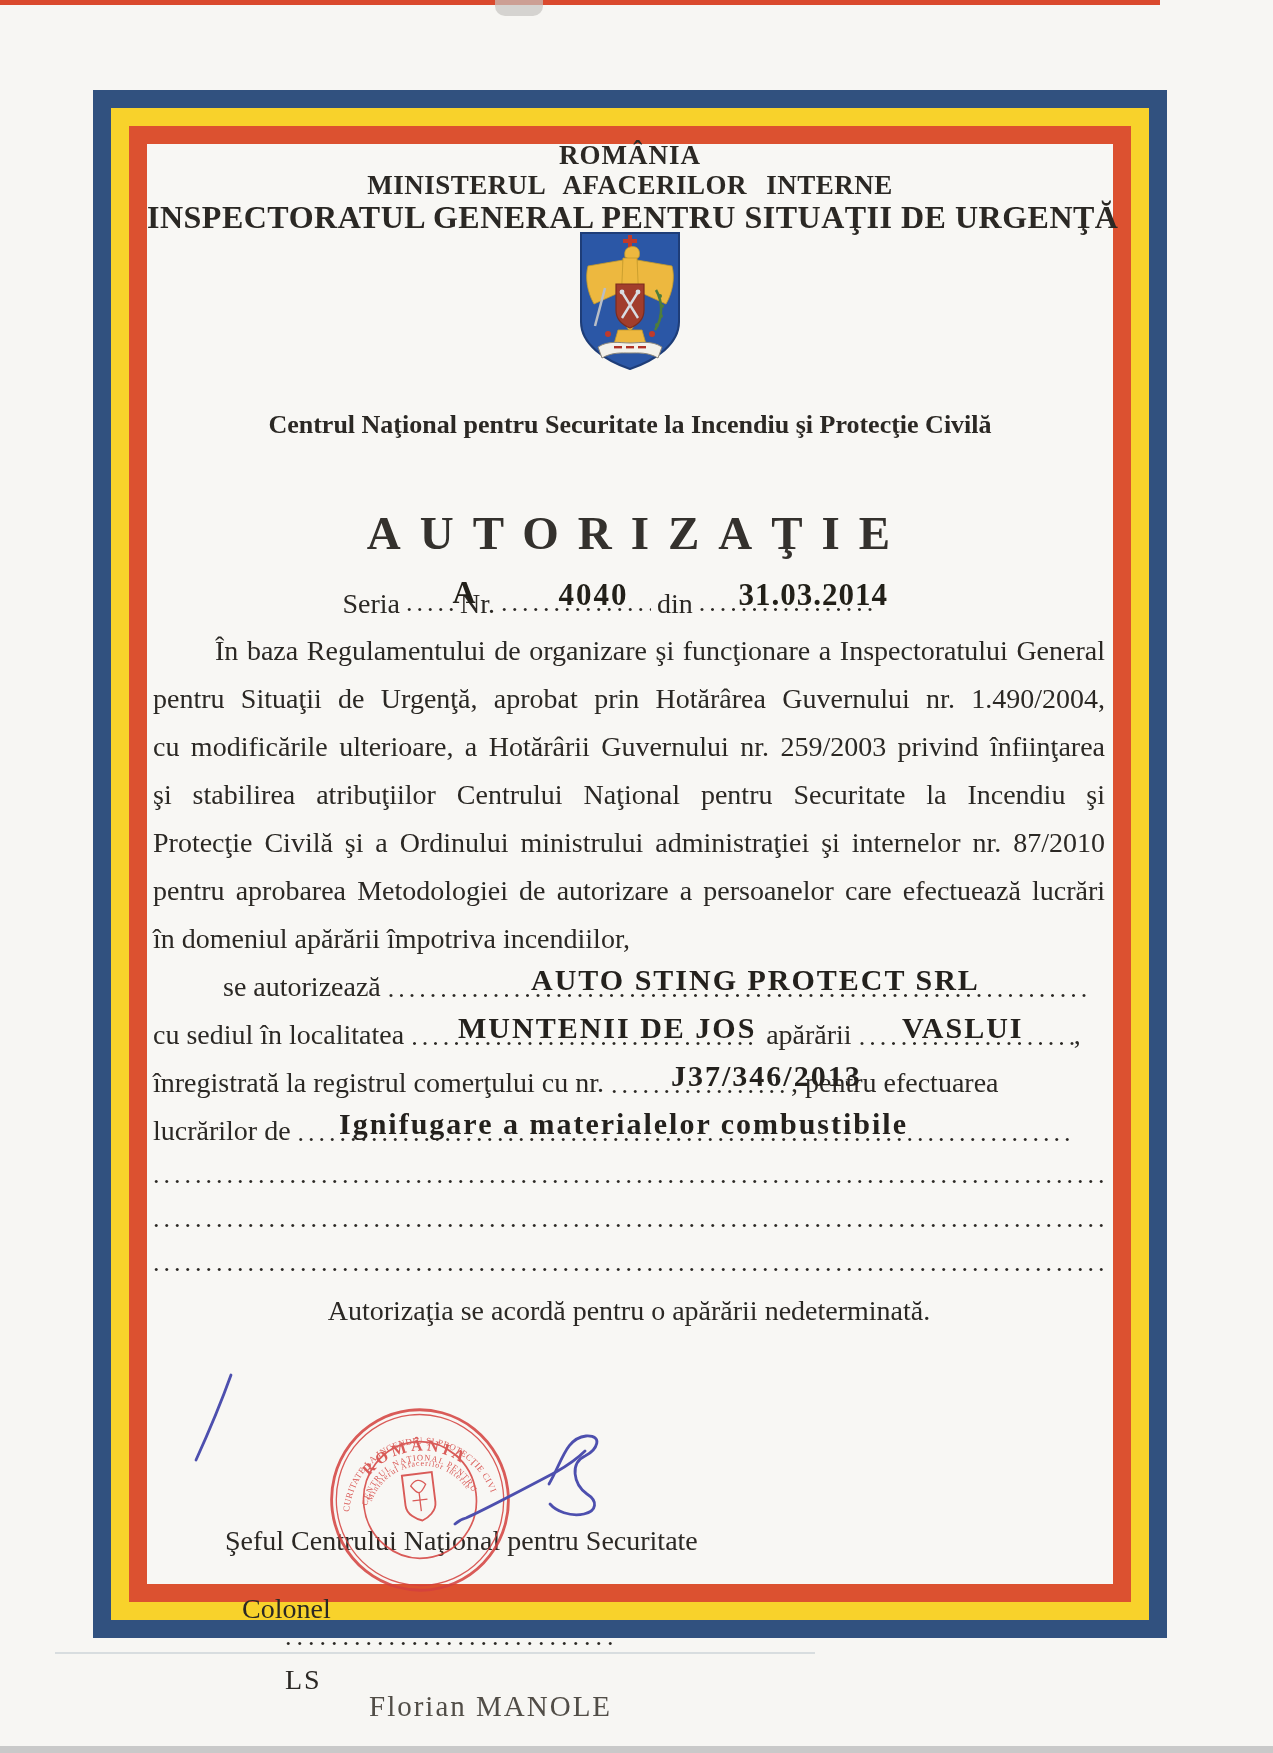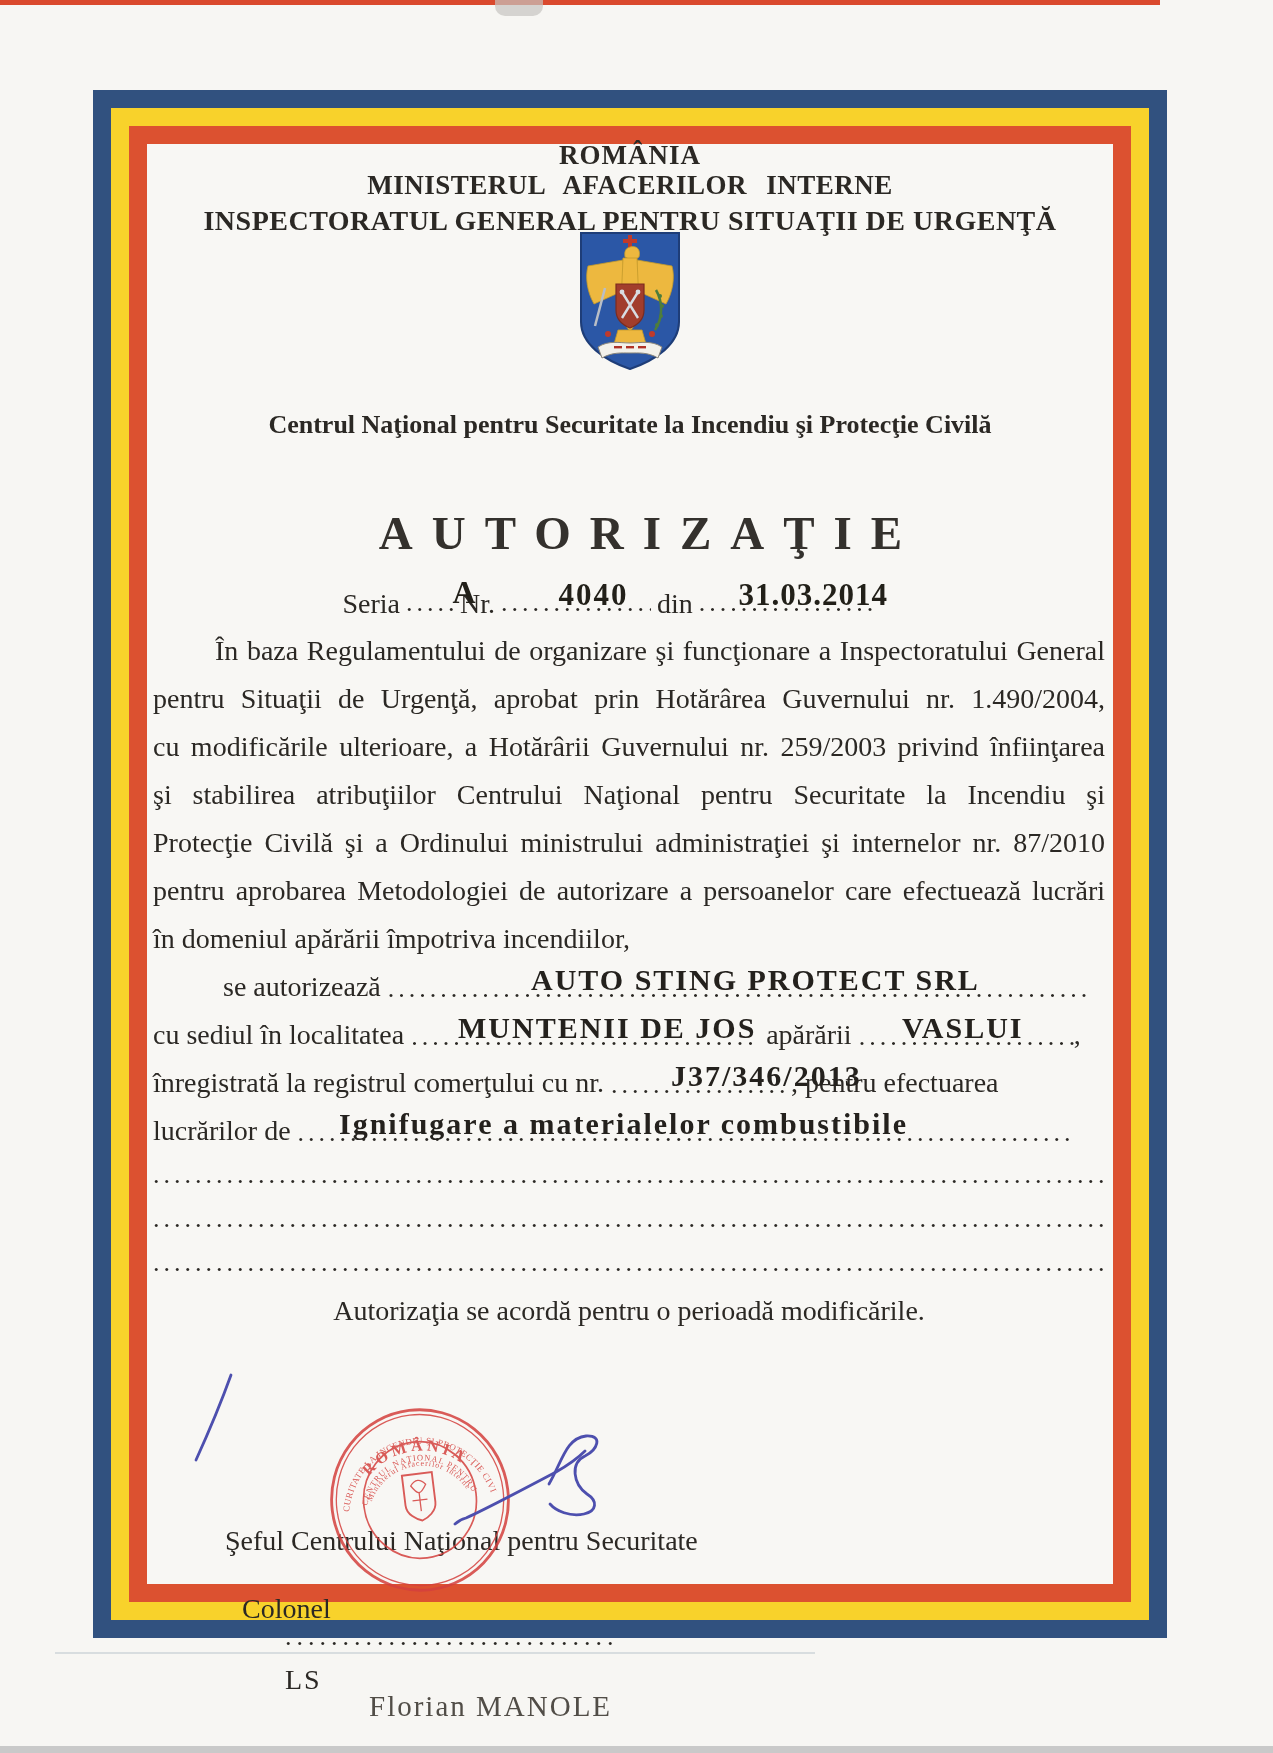--- a/index.html
+++ b/index.html
@@ -27,24 +27,24 @@
   
   .frame-blue{position:absolute;left:93px;top:90px;width:1074px;height:1548px;background:var(--blue);}
   .frame-yellow{position:absolute;left:18px;top:18px;right:18px;bottom:18px;background:var(--yellow);}
   .frame-red{position:absolute;left:18px;top:18px;right:18px;bottom:18px;background:var(--red);}
   .frame-paper{position:absolute;left:18px;top:18px;right:18px;bottom:18px;background:#f8f7f4;}
   
   .content{position:absolute;left:147px;top:144px;width:966px;height:1440px;}
   .cline{position:absolute;left:0;width:966px;text-align:center;white-space:nowrap;}
   .h-country{top:-4px;font-size:27px;font-weight:bold;letter-spacing:1px;}
   .h-ministry{top:26px;font-size:27px;font-weight:bold;word-spacing:12px;letter-spacing:.5px;}
-  .h-insp{top:61px;font-size:28px;font-weight:bold;letter-spacing:.5px;}
+  .h-insp{top:55px;font-size:32px;font-weight:bold;letter-spacing:.5px;}
   .emblem{position:absolute;left:431px;top:86px;width:104px;height:142px;}
   .h-center{top:266px;font-size:26px;font-weight:bold;}
-  .doc-title{top:362px;font-size:47px;font-weight:bold;letter-spacing:19px;padding-left:20px;color:#34312d;}
+  .doc-title{top:362px;font-size:47px;font-weight:bold;letter-spacing:19px;padding-left:8px;color:#34312d;}
   
   .serial{position:absolute;left:0;top:444px;width:966px;font-size:28px;}
   .serial-inner{position:relative;margin:0 auto;width:575px;white-space:nowrap;}
   .serial-inner .gap{display:inline-block;}
   .sv{position:absolute;font-weight:bold;white-space:nowrap;color:#222019;}
   .sv-a{left:110px;top:-14px;font-size:32px;}
   .sv-nr{left:216px;top:-11px;font-size:31px;letter-spacing:2px;}
   .sv-date{left:396px;top:-11px;font-size:31px;letter-spacing:1px;}
   
   .tl{position:absolute;left:6px;width:952px;font-size:28px;line-height:34px;color:var(--ink);}
@@ -169,21 +169,21 @@
     <div class="tl nowrap" style="top:970px;">
       <span>lucrărilor de</span>
       <span class="dots w775">...........................................................................................................................................................................</span>
       <span class="typed" style="left:186px;">Ignifugare a materialelor combustibile</span>
     </div>
 
     <div class="tl dotrow" style="top:1014px;">...........................................................................................................................................................................</div>
     <div class="tl dotrow" style="top:1058px;">...........................................................................................................................................................................</div>
     <div class="tl dotrow" style="top:1102px;">...........................................................................................................................................................................</div>
 
-    <div class="tl note" style="top:1150px;">Autorizaţia se acordă pentru o perioadă modificările.</div>
+    <div class="tl note" style="top:1150px;">Autorizaţia se acordă pentru o apărării nedeterminată.</div>
 
     <div class="sig sig-l1">Şeful Centrului Naţional pentru Securitate</div>
     <div class="sig sig-rank">Colonel</div>
     <div class="sig sig-dots">...........................................................................................................................................................................</div>
     <div class="sig sig-ls">LS</div>
     <div class="sig sig-name">Florian MANOLE</div>
   </div>
 
   <div class="stamp">
     <svg width="188" height="192" viewBox="0 0 200 200" xmlns="http://www.w3.org/2000/svg">

